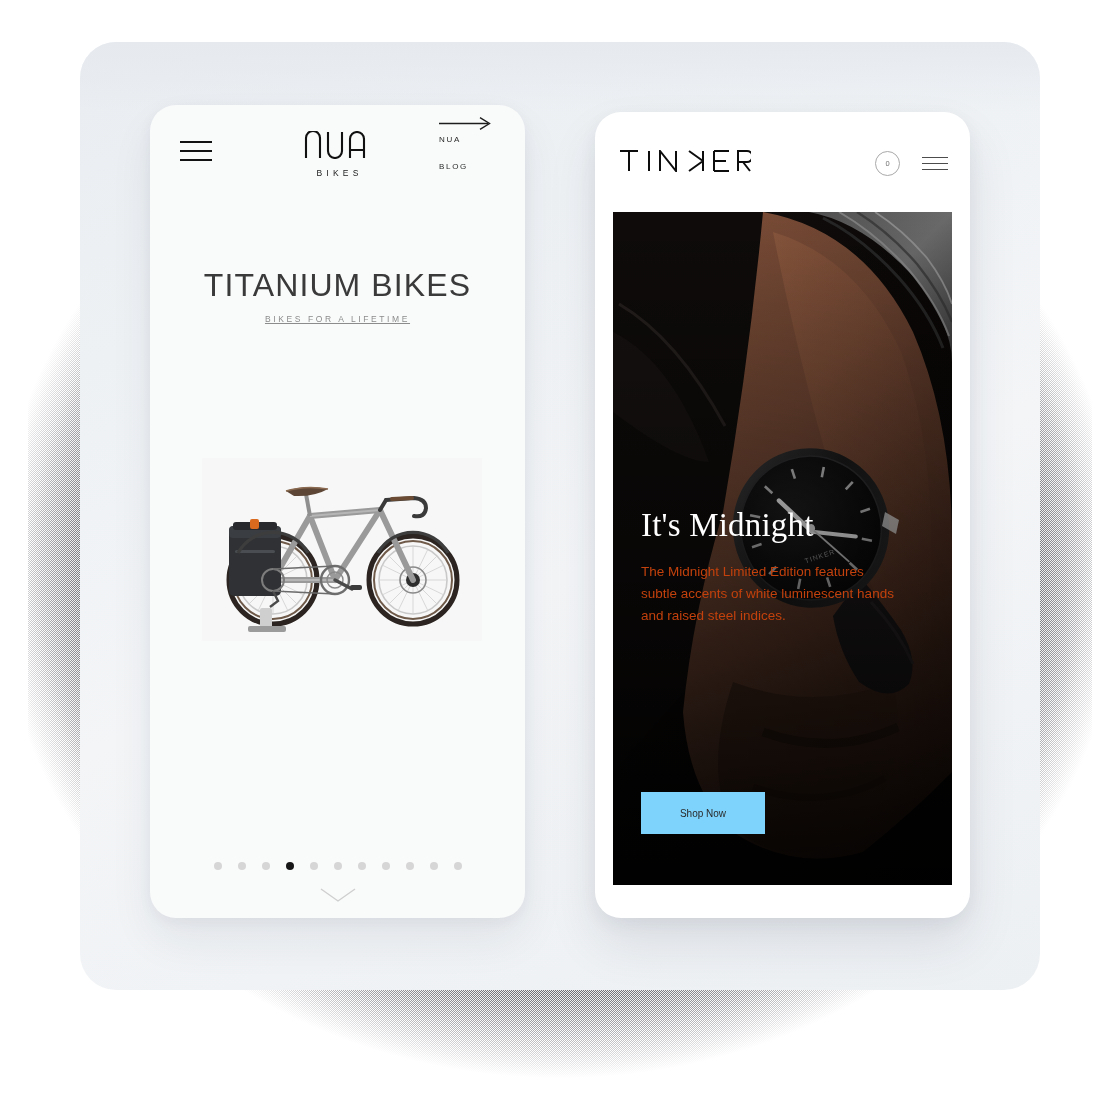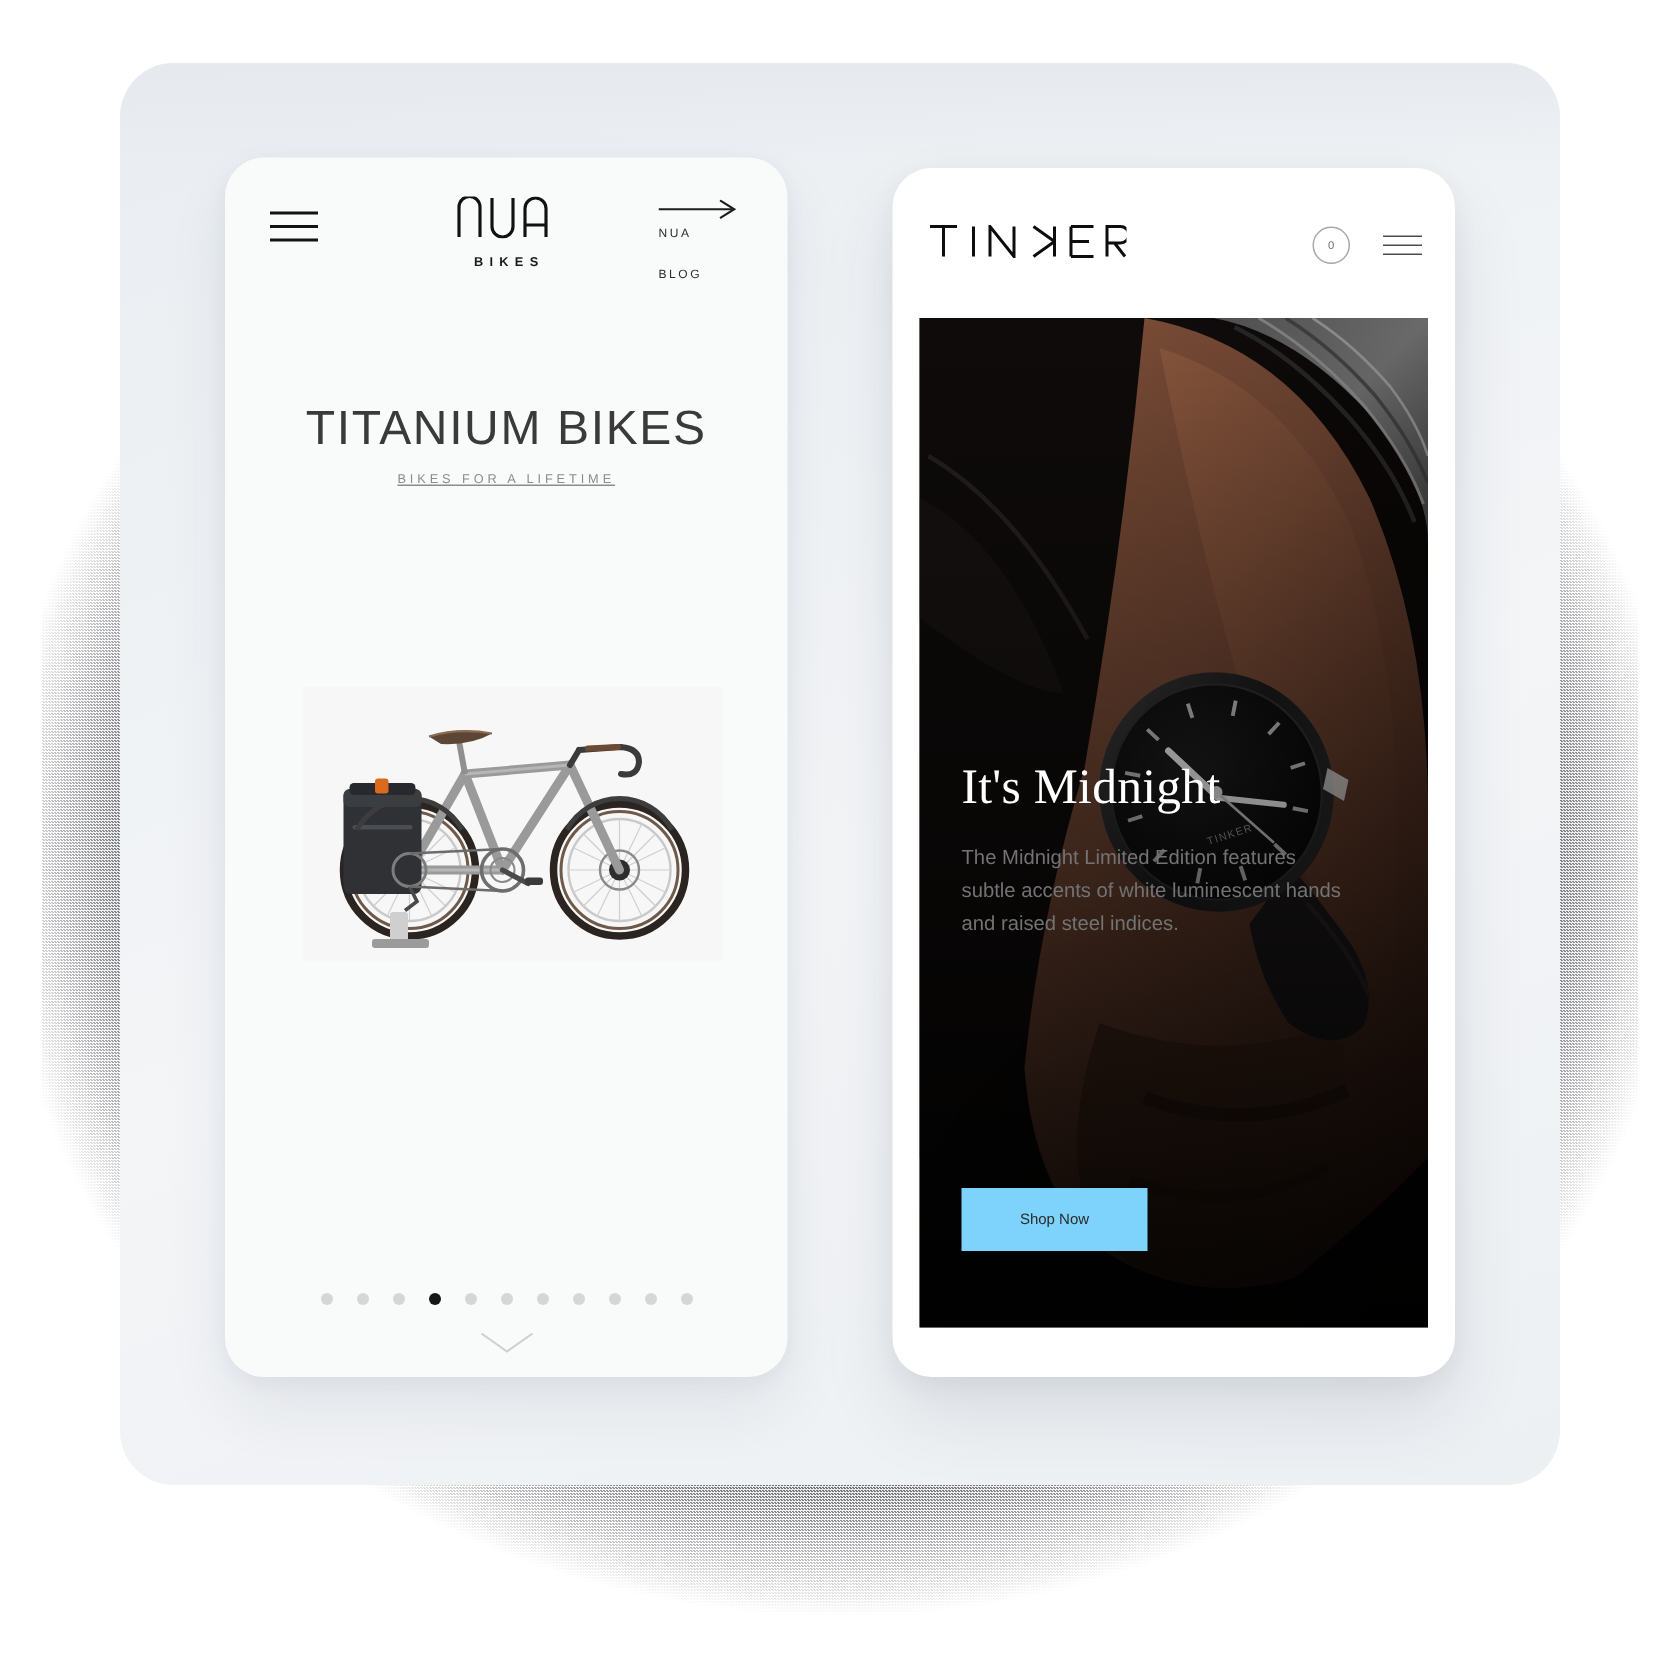--- a/index.html
+++ b/index.html
@@ -131,28 +131,28 @@
     left: 0; right: 0;
     top: 26px;
     text-align: center;
   }
   .nua-logo svg { display: inline-block; }
   .nua-logo-sub {
     margin-top: 5px;
     font-size: 8.5px;
     letter-spacing: 4.2px;
     color: #1a1a1a;
-    font-weight: 700;
+    font-weight: 400;
     text-indent: 4px;
   }
 
   .nua-blog {
     position: absolute;
     right: 24px;
-    top: 28px;
+    top: 12px;
     width: 62px;
     cursor: pointer;
   }
   .nua-blog-arrow { display: block; }
   .nua-blog-label {
     margin-top: 4px;
     font-size: 8px;
     letter-spacing: 1.7px;
     line-height: 1.45;
     color: #2b2b2b;
@@ -284,21 +284,21 @@
     font-size: 33px;
     color: #ffffff;
     font-weight: 400;
     letter-spacing: 0.2px;
     line-height: 1.1;
   }
   .hero-desc {
     margin-top: 18px;
     font-size: 13.5px;
     line-height: 1.62;
-    color: #737373;
+    color: #c2410c;
     max-width: 262px;
   }
   .shop-now {
     position: absolute;
     left: 28px;
     top: 580px;
     width: 124px;
     height: 42px;
     background: #7dd3fc;
     border: none;

